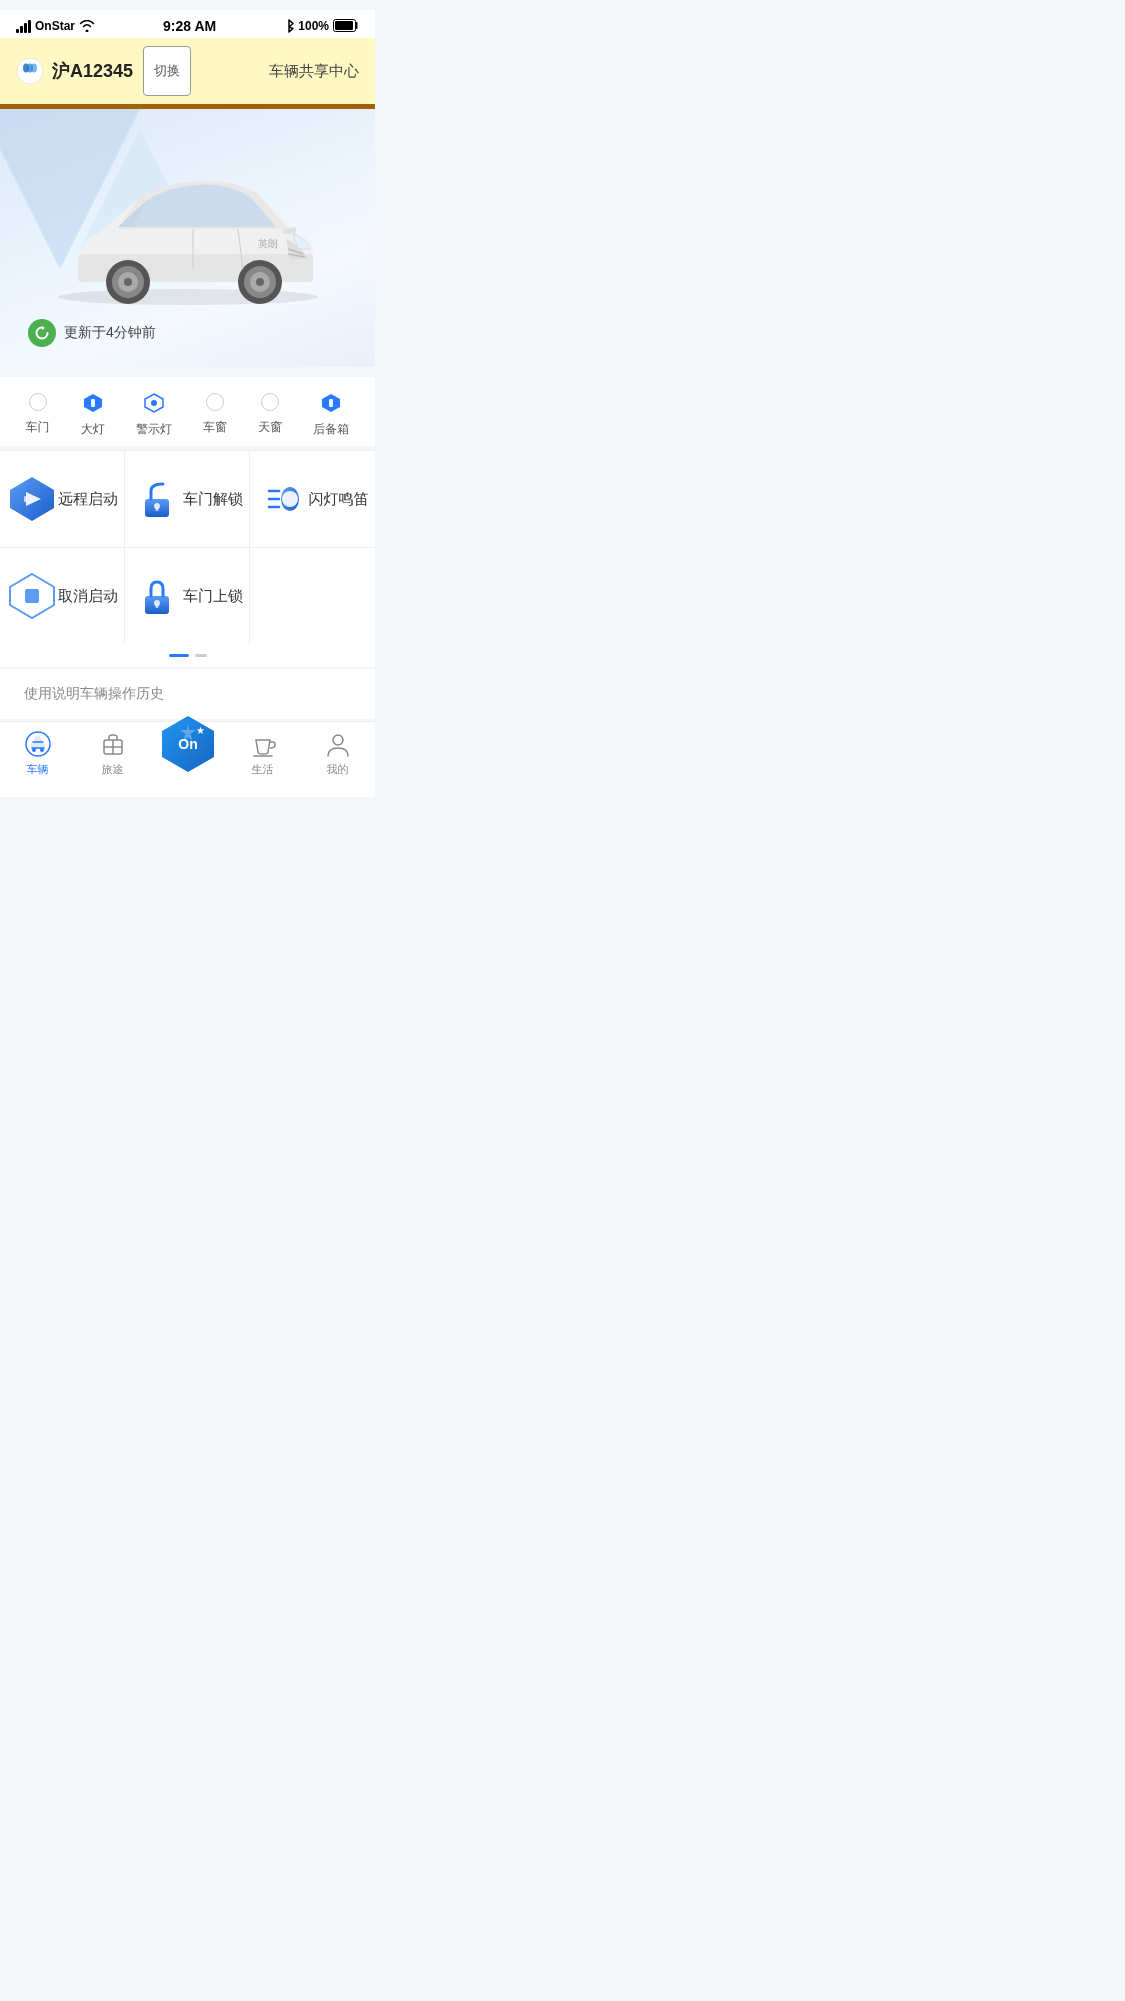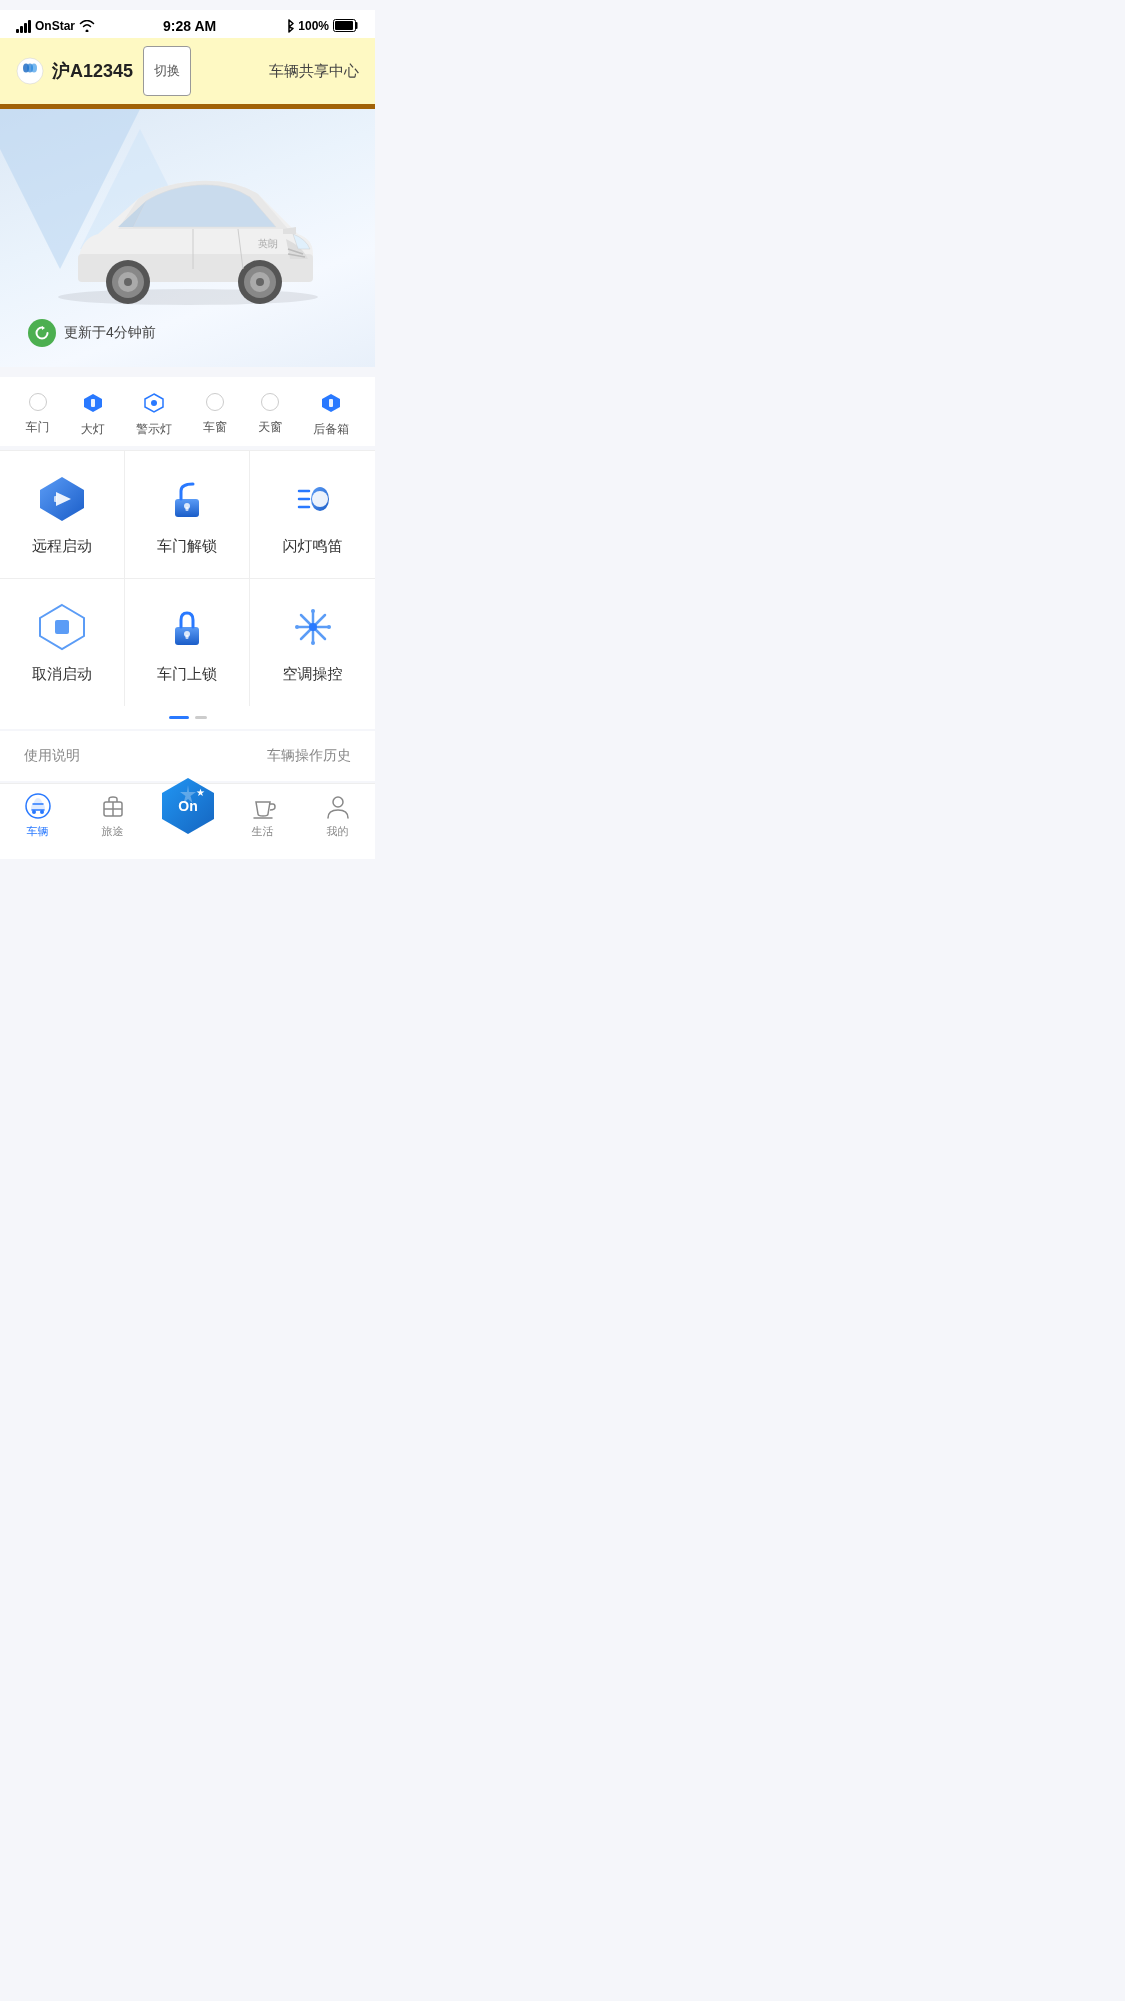--- a/index.html
+++ b/index.html
@@ -149,28 +149,27 @@
     
     .control-grid {
       background: #fff;
       margin-top: 4px;
       display: grid;
       grid-template-columns: 1fr 1fr 1fr;
       border-top: 1px solid #eee;
     }
     .control-cell {
       display: flex;
-      flex-direction: column;
+      flex-direction: row;
       align-items: center;
       justify-content: center;
       padding: 22px 4px;
       border-right: 1px solid #eee;
       border-bottom: 1px solid #eee;
       cursor: pointer;
-      gap: 12px;
     }
     .control-cell:nth-child(3n) { border-right: none; }
     .control-cell:nth-child(4), .control-cell:nth-child(5), .control-cell:nth-child(6) {
       border-bottom: none;
     }
     .control-label {
       font-size: 15px;
       color: #333;
     }
 
@@ -189,21 +188,20 @@
       background: #2979ff;
     }
     .pag-dot.inactive {
       background: #ccc;
       width: 12px;
     }
 
     
     .bottom-links {
       display: flex;
-      justify-content: space-between;
       padding: 16px 24px;
       background: #fff;
       margin-top: 2px;
     }
     .bottom-link {
       font-size: 14px;
       color: #888;
     }
 
     
@@ -459,37 +457,20 @@
       </defs>
 
       <path d="M20 26 L20 19 Q20 12 26 12 Q32 12 32 19 L32 26" stroke="#2979ff" stroke-width="3" fill="none" stroke-linecap="round"></path>
 
       <circle cx="26" cy="33" r="3" fill="rgba(255,255,255,0.8)"></circle>
       <rect x="24.5" y="34" width="3" height="4" rx="1" fill="rgba(255,255,255,0.7)"></rect>
     </svg>
     <span class="control-label">车门上锁</span>
   </div>
 
-  <div class="control-cell">
-    <svg width="52" height="52" viewBox="0 0 52 52">
-
-      <line x1="26" y1="10" x2="26" y2="42" stroke="#5b9cf6" stroke-width="2.5" stroke-linecap="round"></line>
-      <line x1="10" y1="26" x2="42" y2="26" stroke="#5b9cf6" stroke-width="2.5" stroke-linecap="round"></line>
-      <line x1="14" y1="14" x2="38" y2="38" stroke="#5b9cf6" stroke-width="2.5" stroke-linecap="round"></line>
-      <line x1="38" y1="14" x2="14" y2="38" stroke="#5b9cf6" stroke-width="2.5" stroke-linecap="round"></line>
-
-      <circle cx="26" cy="26" r="4" fill="#2979ff"></circle>
-
-      <circle cx="26" cy="10" r="2" fill="#5b9cf6"></circle>
-      <circle cx="26" cy="42" r="2" fill="#5b9cf6"></circle>
-      <circle cx="10" cy="26" r="2" fill="#5b9cf6"></circle>
-      <circle cx="42" cy="26" r="2" fill="#5b9cf6"></circle>
-    </svg>
-    <span class="control-label">空调操控</span>
-  </div>
 </div>
 
 <div class="pagination">
   <div class="pag-dot"></div>
   <div class="pag-dot inactive"></div>
 </div>
 
 <div class="bottom-links">
   <span class="bottom-link">使用说明</span>
   <span class="bottom-link">车辆操作历史</span>

